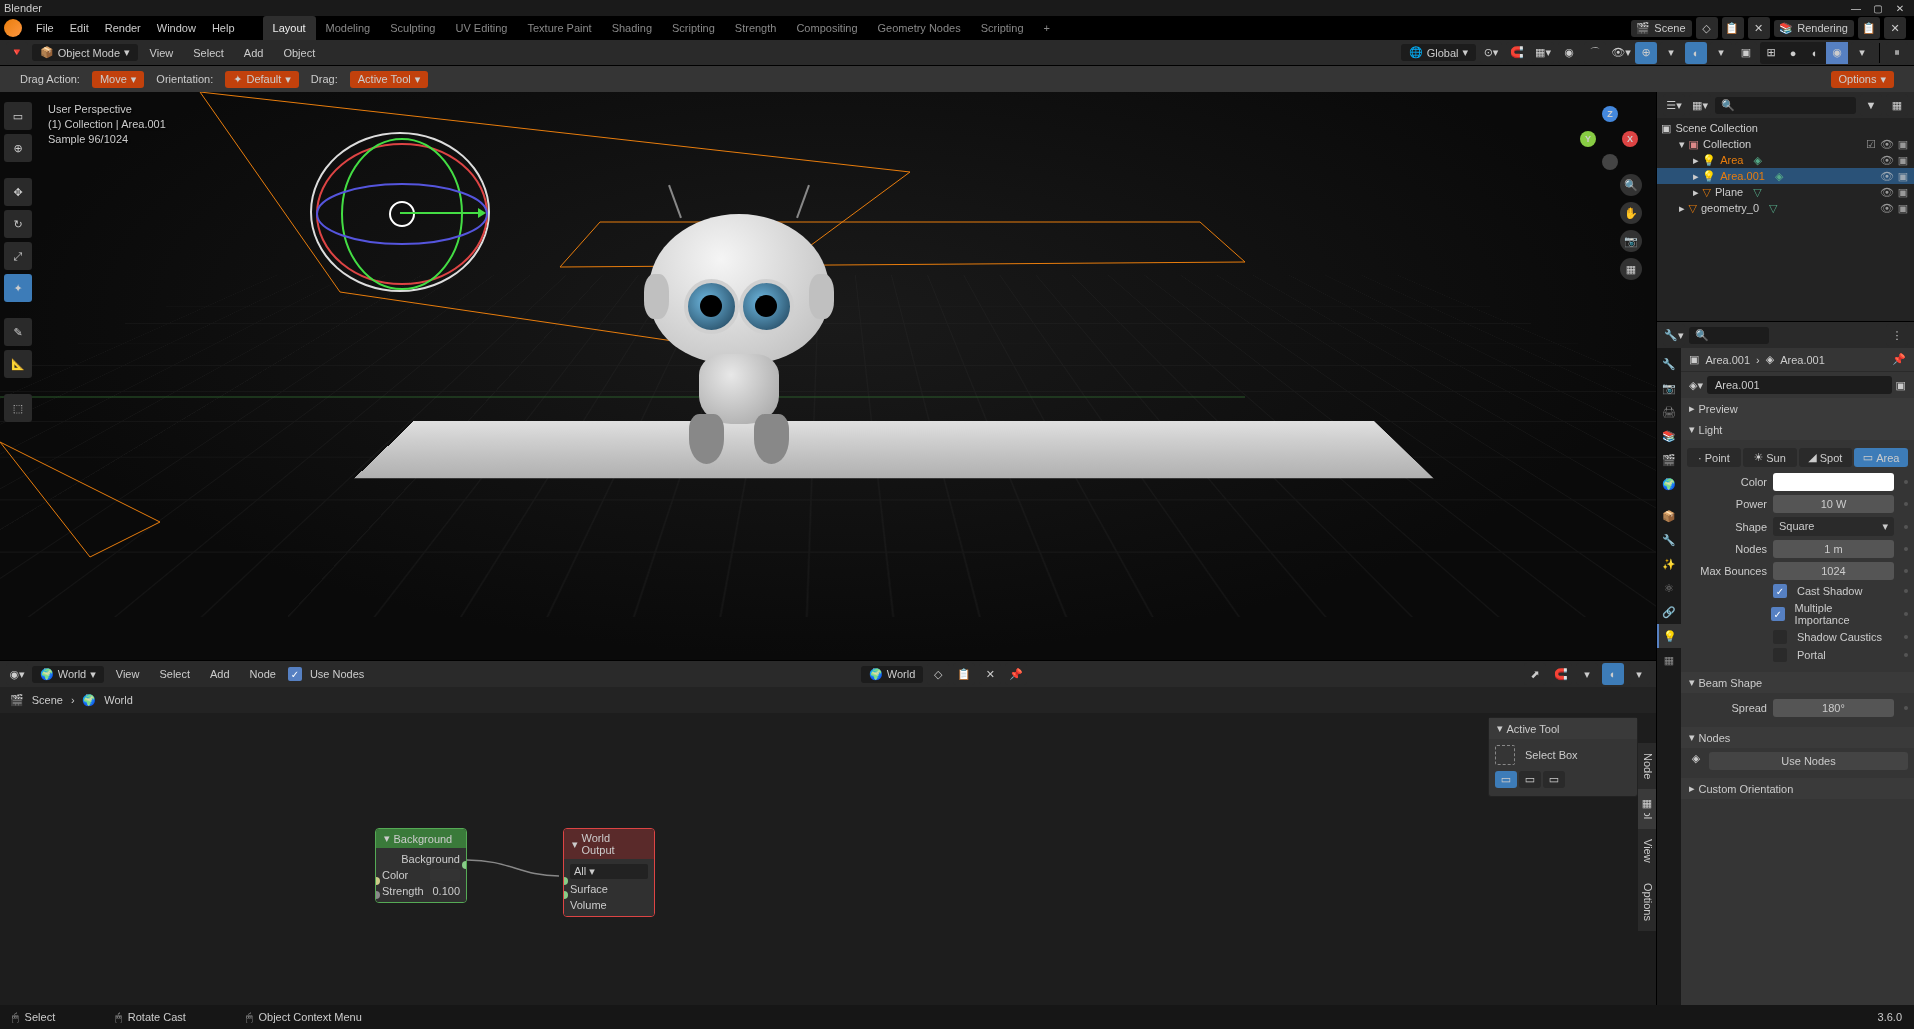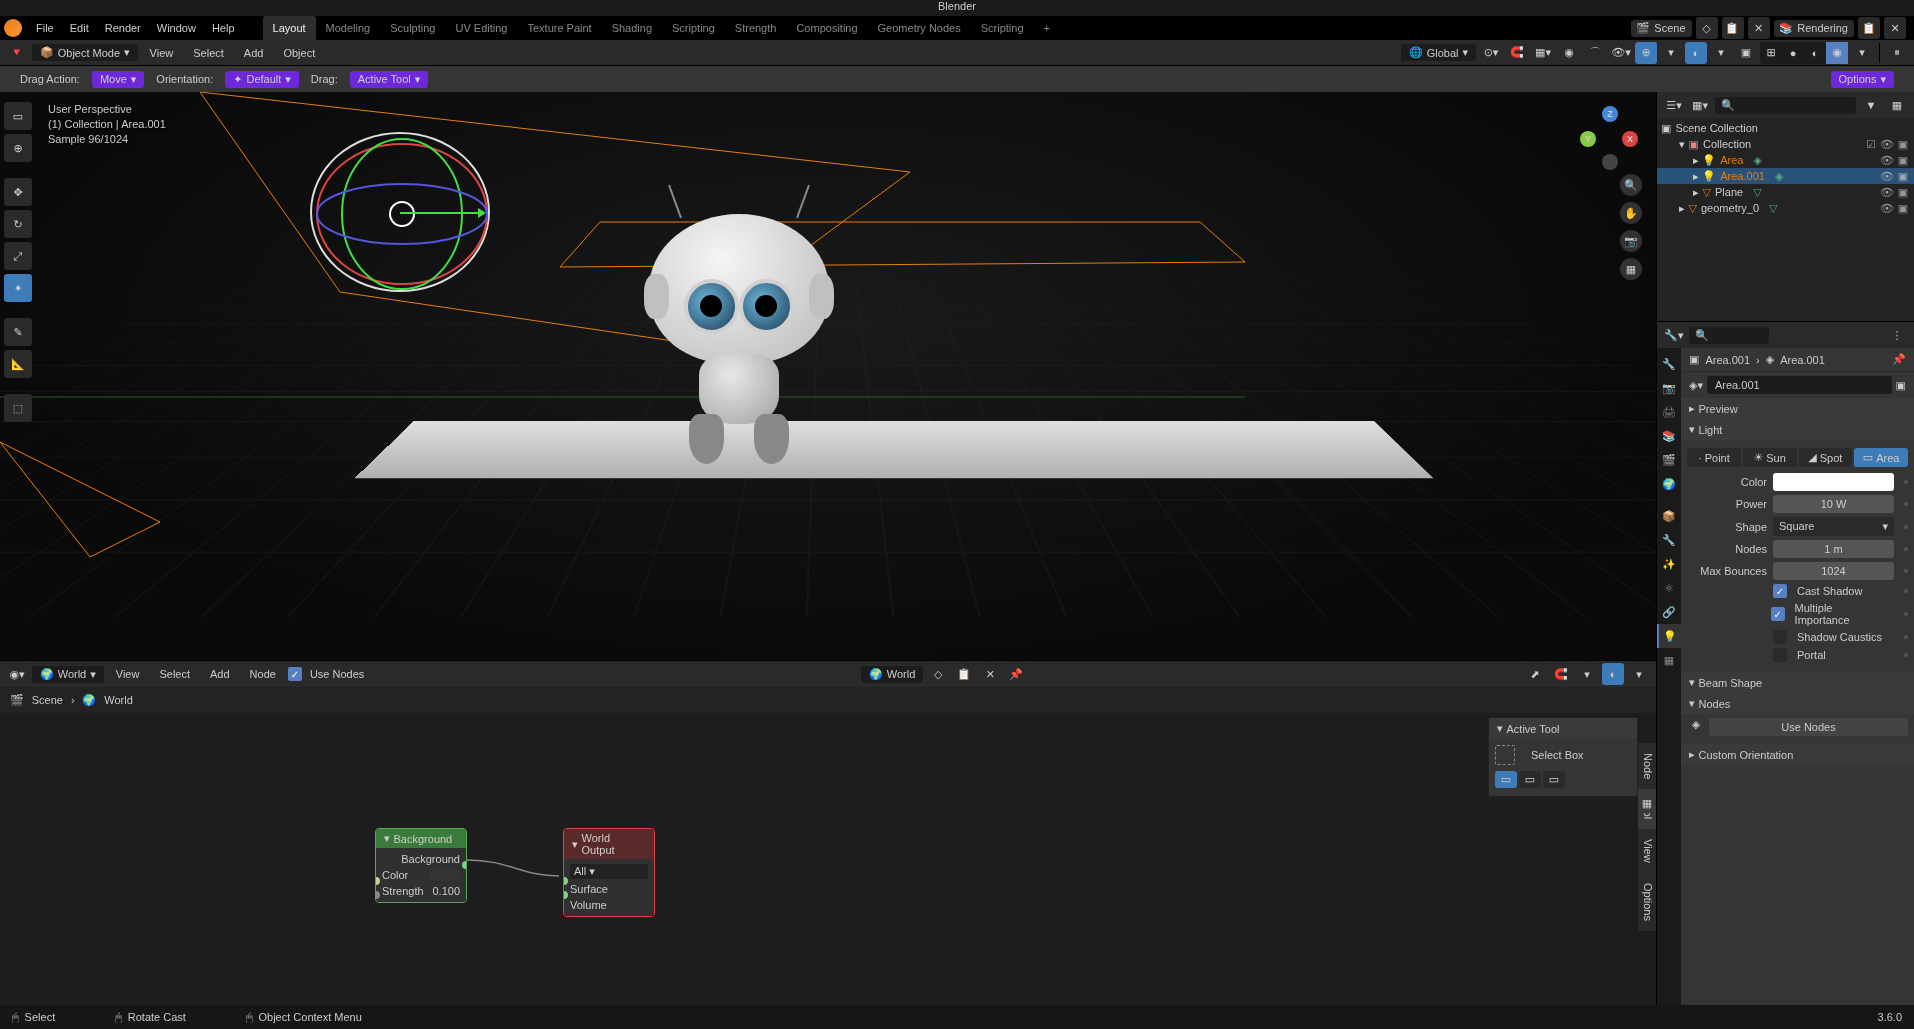--- a/index.html
+++ b/index.html
@@ -1,37 +1,37 @@
 <!DOCTYPE html>
 <html><head>
 <meta charset="utf-8">
 <style>
 * { margin: 0; padding: 0; box-sizing: border-box; font-family: -apple-system, BlinkMacSystemFont, "Segoe UI", sans-serif; font-size: 11px; color: #cccccc; user-select: none; }
 body { background: #232323; width: 1914px; height: 1029px; overflow: hidden; display: flex; flex-direction: column; }
-.titlebar { height: 16px; background: #1a1a1a; display: flex; align-items: center; padding: 0 4px; flex-direction: column; }
+.titlebar { height: 16px; background: #1a1a1a; display: flex; align-items: center; padding: 0 4px; }
 .titlebar-spacer { flex: 1; }
 .titlebar-btn { width: 20px; height: 13px; display: flex; align-items: center; justify-content: center; margin-left: 2px; font-size: 10px; }
 .menubar { height: 24px; background: #000000; display: flex; align-items: center; padding: 0 4px; }
 .blender-logo { width: 18px; height: 18px; background: linear-gradient(135deg, #e87d0d, #ff9840); border-radius: 50%; margin-right: 6px; }
 .menu-item { padding: 0 8px; line-height: 24px; cursor: pointer; }
 .workspace-tabs { display: flex; align-items: center; margin-left: 20px; flex: 1; }
 .workspace-tab { padding: 0 10px; line-height: 24px; cursor: pointer; color: #888; }
 .workspace-tab.active { background: #2e2e2e; color: #eee; border-radius: 3px 3px 0 0; }
 .menubar-right { display: flex; align-items: center; gap: 4px; padding-right: 4px; }
 .scene-pill { display: flex; align-items: center; background: #2a2a2a; border-radius: 3px; padding: 2px 6px; gap: 4px; }
 .toolbar { height: 26px; background: #2a2a2a; border-bottom: 1px solid #000; display: flex; align-items: center; padding: 0 6px; gap: 4px; }
 .mode-dropdown { display: flex; align-items: center; background: #1c1c1c; padding: 2px 8px; border-radius: 3px; gap: 4px; }
 .toolbar-right { margin-left: auto; display: flex; align-items: center; gap: 3px; }
 .icon-btn { width: 22px; height: 22px; display: flex; align-items: center; justify-content: center; background: #2a2a2a; border-radius: 3px; cursor: pointer; }
 .icon-btn.active { background: #3d7cb8; }
 .shading-group { display: flex; background: #1c1c1c; border-radius: 3px; }
 .shading-btn { width: 22px; height: 22px; display: flex; align-items: center; justify-content: center; cursor: pointer; }
 .shading-btn.active { background: #5680c2; }
 .secondbar { height: 26px; background: #353535; display: flex; align-items: center; padding: 0 20px; gap: 12px; }
-.dropdown-field { background: #6d28d9; padding: 2px 8px; border-radius: 3px; display: flex; align-items: center; gap: 4px; }
+.dropdown-field { background: #c2410c; padding: 2px 8px; border-radius: 3px; display: flex; align-items: center; gap: 4px; }
 .main-area { flex: 1; display: flex; min-height: 0; }
 .left-col { flex: 1; display: flex; flex-direction: column; min-width: 0; }
 .viewport { flex: 1; background: #393939; position: relative; overflow: hidden; }
 .viewport-bg { position: absolute; inset: 0; background: radial-gradient(ellipse at 50% 40%, #1a1a1a 0%, #0a0a0a 70%); }
 .ground-plane { position: absolute; left: 25%; top: 58%; width: 58%; height: 18%; background: linear-gradient(180deg, #e0e0e0 0%, #b0b0b0 100%); transform: perspective(800px) rotateX(60deg); transform-origin: top; }
 .grid-lines { position: absolute; inset: 0; background-image: repeating-linear-gradient(90deg, transparent, transparent 50px, #2a2a2a 50px, #2a2a2a 51px), repeating-linear-gradient(0deg, transparent, transparent 50px, #2a2a2a 50px, #2a2a2a 51px); opacity: 0.3; transform: perspective(600px) rotateX(60deg); }
 .robot { position: absolute; left: 38%; top: 18%; width: 220px; height: 280px; }
 .robot-head { position: absolute; top: 20px; left: 20px; width: 180px; height: 150px; background: radial-gradient(ellipse at 40% 30%, #f5f5f5, #b8b8b8); border-radius: 50% 50% 45% 45%; }
 .robot-eye { position: absolute; top: 65px; width: 55px; height: 55px; background: radial-gradient(circle at 40% 40%, #6eb8e0, #1a3a50); border-radius: 50%; border: 4px solid #d0d0d0; }
 .robot-eye.left { left: 35px; }
@@ -388,21 +388,21 @@
           <div class="side-tab">Options</div>
         </div>
         <div style="position:absolute;right:0;top:80px;width:18px;height:20px;background:#3a3a3a;display:flex;align-items:center;justify-content:center">▦</div>
 
         <div class="active-tool-panel" style="top:4px">
           <div class="panel-header">
               <span>▾</span>
               <span>Active Tool</span>
             </div>
           <div class="panel-body">
-            <div style="display:flex;align-items:center;gap:16px;padding:2px 0">
+            <div style="display:flex;align-items:center;gap:10px;padding:2px 0">
               <span style="width:20px;height:20px;border:1px dashed #888;border-radius:2px"></span>
               <span>Select Box</span>
             </div>
             <div style="display:flex;gap:2px;margin-top:4px">
               <div class="light-type-tab active" style="flex:0 0 22px;padding:2px">▭</div>
               <div class="light-type-tab" style="flex:0 0 22px;padding:2px">▭</div>
               <div class="light-type-tab" style="flex:0 0 22px;padding:2px">▭</div>
             </div>
           </div>
         </div>
@@ -604,20 +604,27 @@
               <span class="checkbox" style="background:#2a2a2a"></span>
               <span>Portal</span>
               <span style="flex:1"></span>
               <span class="animate-dot"></span>
             </div>
         </div>
         <div class="panel-header">
             <span>▾</span>
             <span>Beam Shape</span>
           </div>
+        <div class="panel-body">
+          <div class="prop-row">
+              <span class="prop-label">Spread</span>
+              <div class="prop-value">180°</div>
+              <span class="animate-dot"></span>
+            </div>
+        </div>
         <div class="panel-header">
             <span>▾</span>
             <span>Nodes</span>
           </div>
         <div class="panel-body">
           <div style="display:flex;gap:4px">
             <span style="width:18px;text-align:center">◈</span>
             <div class="prop-value" style="background:#444">Use Nodes</div>
           </div>
         </div>

